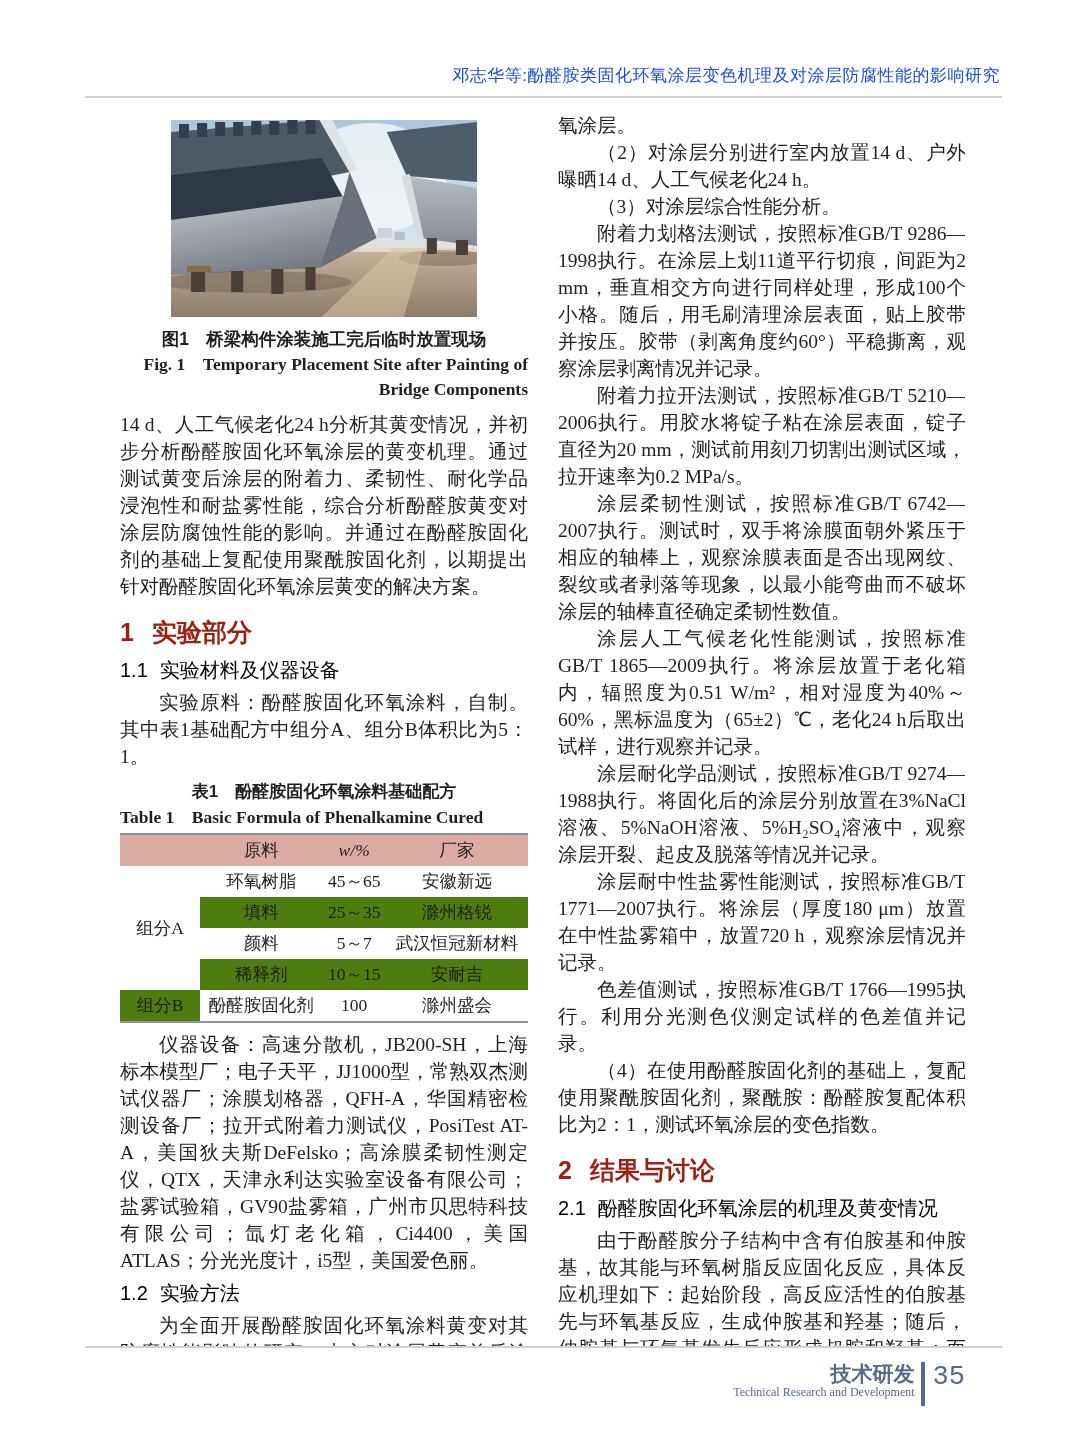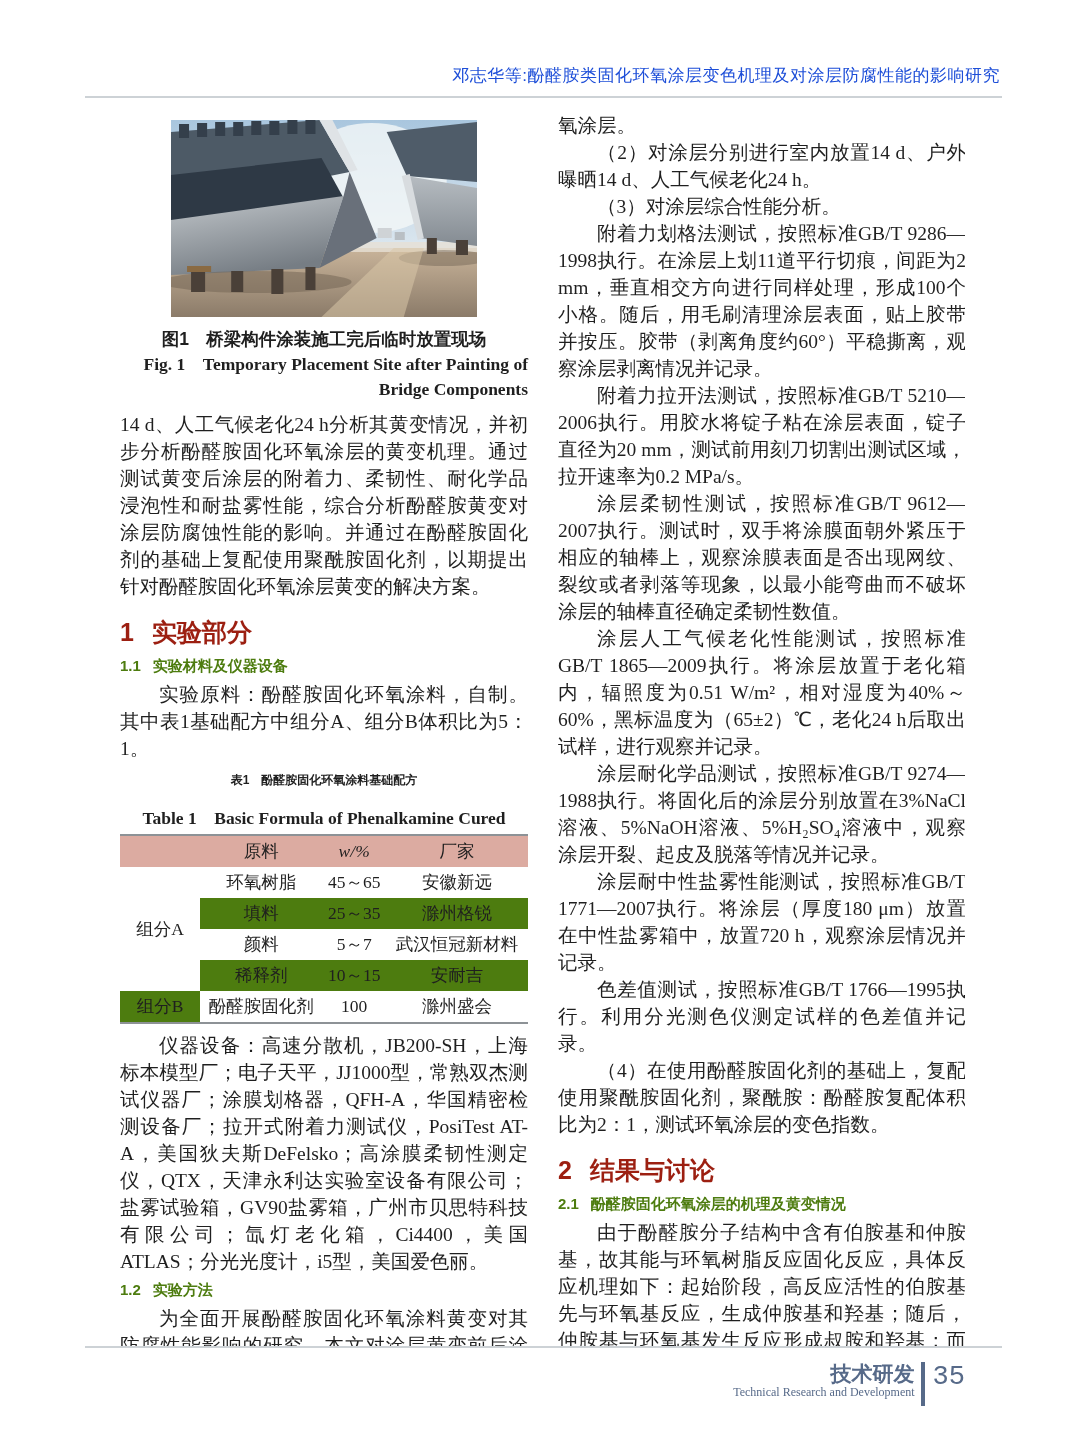--- a/index.html
+++ b/index.html
@@ -19,25 +19,25 @@
   .col{width:408px;flex:0 0 408px;}
   p.body{font-size:19.5px;line-height:27px;text-align:justify;margin:0;text-indent:2em;}
   p.noindent{text-indent:0;}
   
   .figure-photo{display:block;margin:8px auto 10px auto;width:306px;height:197px;}
   .cap-cn{font-family:"Liberation Sans", sans-serif;font-weight:bold;font-size:17.5px;text-align:center;margin:2px 0 0 0;}
   .cap-en{font-family:"Liberation Serif", serif;font-weight:bold;font-size:17.5px;text-align:right;margin:1px 0 0 0;line-height:24px;}
   
   .h-sec{font-family:"Liberation Sans", sans-serif;font-weight:bold;color:#9c1f11;font-size:25px;margin:16px 0 8px 0;}
   .h-sec .num{margin-right:18px;}
-  .h-sub{font-family:"Liberation Sans", sans-serif;font-weight:bold;color:#4d7c0f;font-size:15px;margin:6px 0 5px 0;}
+  .h-sub{font-family:"Liberation Sans", sans-serif;font-weight:normal;color:#000000;font-size:20px;margin:6px 0 5px 0;}
   .h-sub .num{margin-right:12px;}
   
-  .tbl-title-cn{font-family:"Liberation Sans", sans-serif;font-weight:bold;font-size:12px;text-align:center;margin:10px 0 0 0;}
-  .tbl-title-en{font-family:"Liberation Serif", serif;font-weight:bold;font-size:17.5px;text-align:center;margin:17px 0 2px 0;line-height:24px;}
+  .tbl-title-cn{font-family:"Liberation Sans", sans-serif;font-weight:bold;font-size:17px;text-align:center;margin:10px 0 0 0;}
+  .tbl-title-en{font-family:"Liberation Serif", serif;font-weight:bold;font-size:17.5px;text-align:left;margin:2px 0 2px 0;line-height:24px;}
   table.formula{border-collapse:collapse;width:100%;margin:4px 0 8px 0;
     border-top:2px solid #8d9296;border-bottom:2px solid #8d9296;}
   table.formula th, table.formula td{
     text-align:center;font-size:17.5px;font-weight:normal;padding:3px 2px;line-height:25px;
     font-family:"Liberation Serif", serif;}
   table.formula thead tr{background:#dcaba1;}
   table.formula .wh{font-style:italic;}
   table.formula td.p{background:#4d7c0f;}
   table.formula td.c1{width:76px;}
   
@@ -185,21 +185,21 @@
     <p class="body">为全面开展酚醛胺固化环氧涂料黄变对其防腐性能影响的研究，本文对涂层黄变前后涂层性能参数进行比较，按照如下方法进行研究。</p>
 
   </div>
 
   <div class="col">
     <p class="body noindent">氧涂层。</p>
     <p class="body">（2）对涂层分别进行室内放置14 d、户外曝晒14 d、人工气候老化24 h。</p>
     <p class="body">（3）对涂层综合性能分析。</p>
     <p class="body">附着力划格法测试，按照标准GB/T 9286—1998执行。在涂层上划11道平行切痕，间距为2 mm，垂直相交方向进行同样处理，形成100个小格。随后，用毛刷清理涂层表面，贴上胶带并按压。胶带（剥离角度约60°）平稳撕离，观察涂层剥离情况并记录。</p>
     <p class="body">附着力拉开法测试，按照标准GB/T 5210—2006执行。用胶水将锭子粘在涂层表面，锭子直径为20 mm，测试前用刻刀切割出测试区域，拉开速率为0.2 MPa/s。</p>
-    <p class="body">涂层柔韧性测试，按照标准GB/T 9612—2007执行。测试时，双手将涂膜面朝外紧压于相应的轴棒上，观察涂膜表面是否出现网纹、裂纹或者剥落等现象，以最小能弯曲而不破坏涂层的轴棒直径确定柔韧性数值。</p>
+    <p class="body">涂层柔韧性测试，按照标准GB/T 6742—2007执行。测试时，双手将涂膜面朝外紧压于相应的轴棒上，观察涂膜表面是否出现网纹、裂纹或者剥落等现象，以最小能弯曲而不破坏涂层的轴棒直径确定柔韧性数值。</p>
     <p class="body">涂层人工气候老化性能测试，按照标准GB/T 1865—2009执行。将涂层放置于老化箱内，辐照度为0.51 W/m²，相对湿度为40%～60%，黑标温度为（65±2）℃，老化24 h后取出试样，进行观察并记录。</p>
     <p class="body">涂层耐化学品测试，按照标准GB/T 9274—1988执行。将固化后的涂层分别放置在3%NaCl溶液、5%NaOH溶液、5%H₂SO₄溶液中，观察涂层开裂、起皮及脱落等情况并记录。</p>
     <p class="body">涂层耐中性盐雾性能测试，按照标准GB/T 1771—2007执行。将涂层（厚度180 μm）放置在中性盐雾箱中，放置720 h，观察涂层情况并记录。</p>
     <p class="body">色差值测试，按照标准GB/T 1766—1995执行。利用分光测色仪测定试样的色差值并记录。</p>
     <p class="body">（4）在使用酚醛胺固化剂的基础上，复配使用聚酰胺固化剂，聚酰胺：酚醛胺复配体积比为2：1，测试环氧涂层的变色指数。</p>
 
     <h2 class="h-sec"><span class="num">2</span><span>结果与讨论</span></h2>
     <h3 class="h-sub"><span class="num">2.1</span><span>酚醛胺固化环氧涂层的机理及黄变情况</span></h3>
 
     <p class="body">由于酚醛胺分子结构中含有伯胺基和仲胺基，故其能与环氧树脂反应固化反应，具体反应机理如下：起始阶段，高反应活性的伯胺基先与环氧基反应，生成仲胺基和羟基；随后，仲胺基与环氧基发生反应形成叔胺和羟基；而在叔胺的催化下，产生的羟基可能会与环氧基进一步发生反应，充分固化后最终形成高度交联的涂层。</p>

